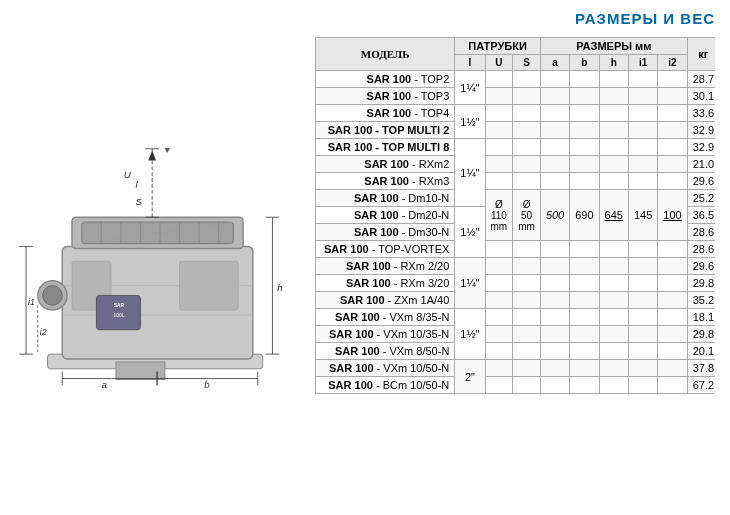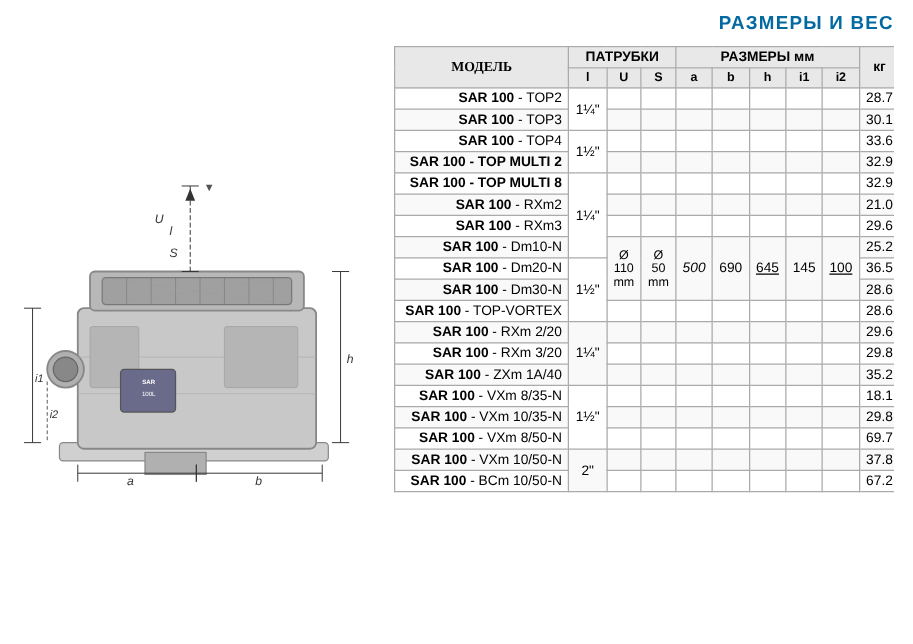--- a/index.html
+++ b/index.html
@@ -353,21 +353,21 @@
             </tr>
             <tr>
               <td class="model-cell"><strong>SAR 100</strong> - VXm 8/50-N</td>
               <td></td>
               <td></td>
               <td></td>
               <td></td>
               <td></td>
               <td></td>
               <td></td>
-              <td>69.7</td>
+              <td>20.1</td>
             </tr>
             <tr>
               <td class="model-cell"><strong>SAR 100</strong> - VXm 10/50-N</td>
               <td rowspan="2" style="vertical-align: middle;">2"</td>
               <td></td>
               <td></td>
               <td></td>
               <td></td>
               <td></td>
               <td></td>

